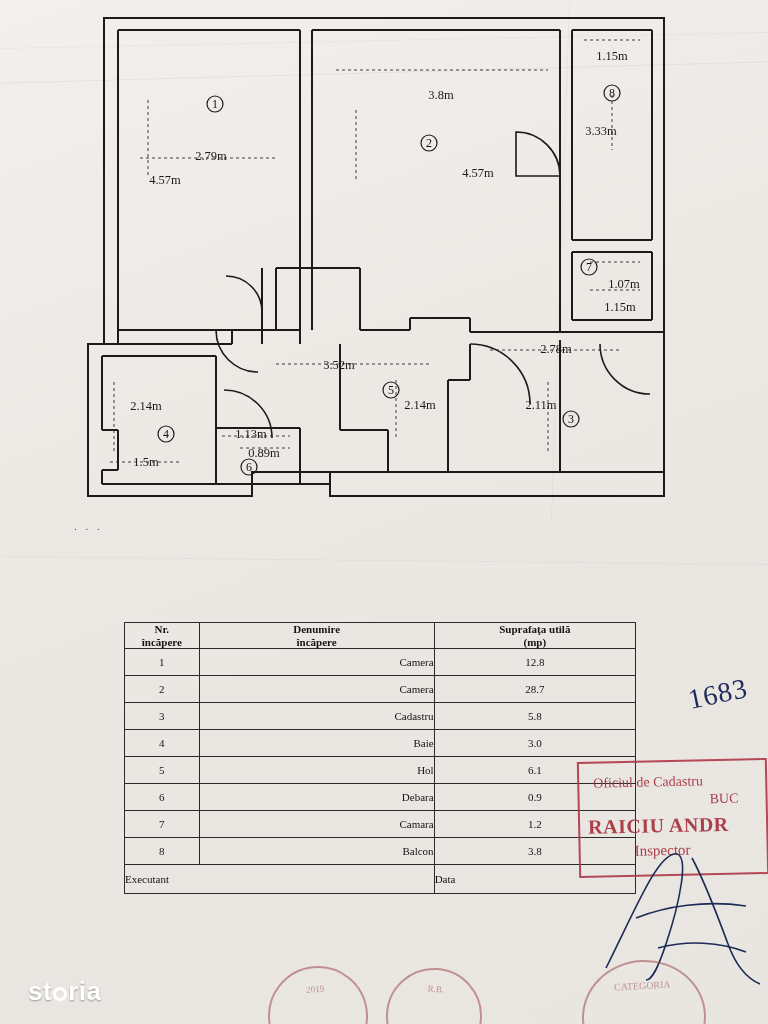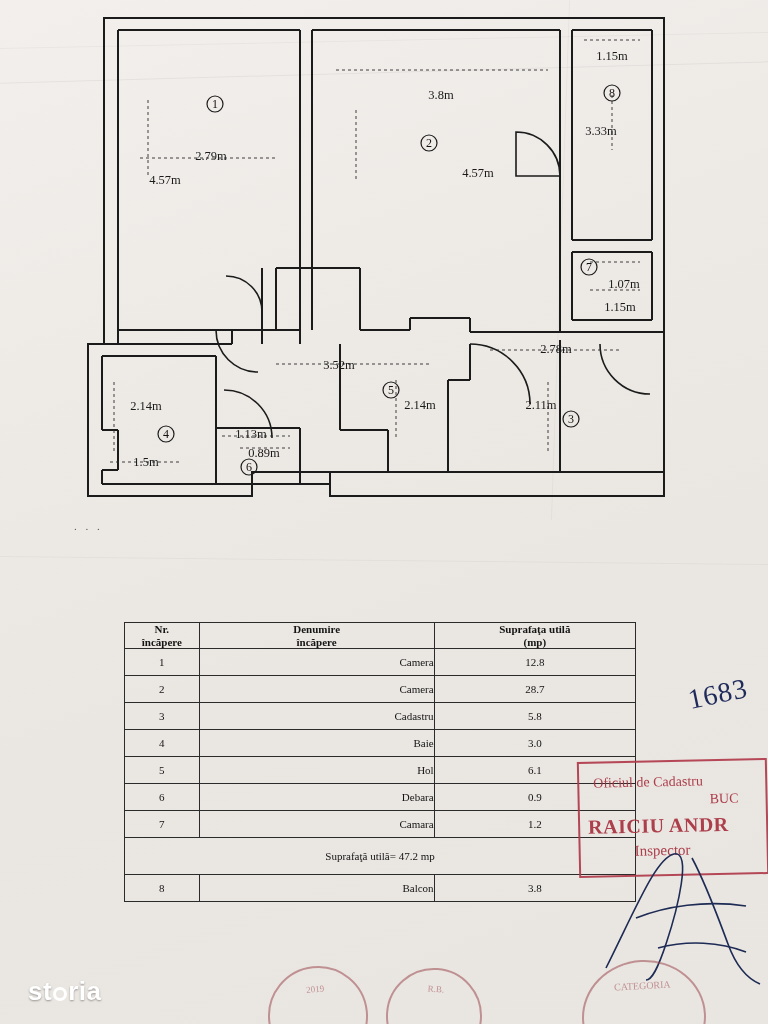--- a/index.html
+++ b/index.html
@@ -389,26 +389,27 @@
           <td class="cell-nr">6</td>
           <td class="cell-name">Debara</td>
           <td class="cell-area">0.9</td>
         </tr>
         <tr>
           <td class="cell-nr">7</td>
           <td class="cell-name">Camara</td>
           <td class="cell-area">1.2</td>
         </tr>
         <tr>
-          <td class="span-total" colspan="3">Suprafaţă utilă= 47.2 mp</td>
-        </tr>
-        <tr>
           <td class="cell-nr">8</td>
           <td class="cell-name">Balcon</td>
           <td class="cell-area">3.8</td>
+        </tr>
+        <tr>
+          <td class="exec-label" colspan="2">Executant</td>
+          <td class="exec-label">Data</td>
         </tr>
       </tbody>
     </table>
   </div>
 
   <div id="hand-num">1683</div>
 
   <div id="stamp-box">
     <div class="l1">Oficiul de Cadastru</div>
     <div class="l2">BUC</div>

